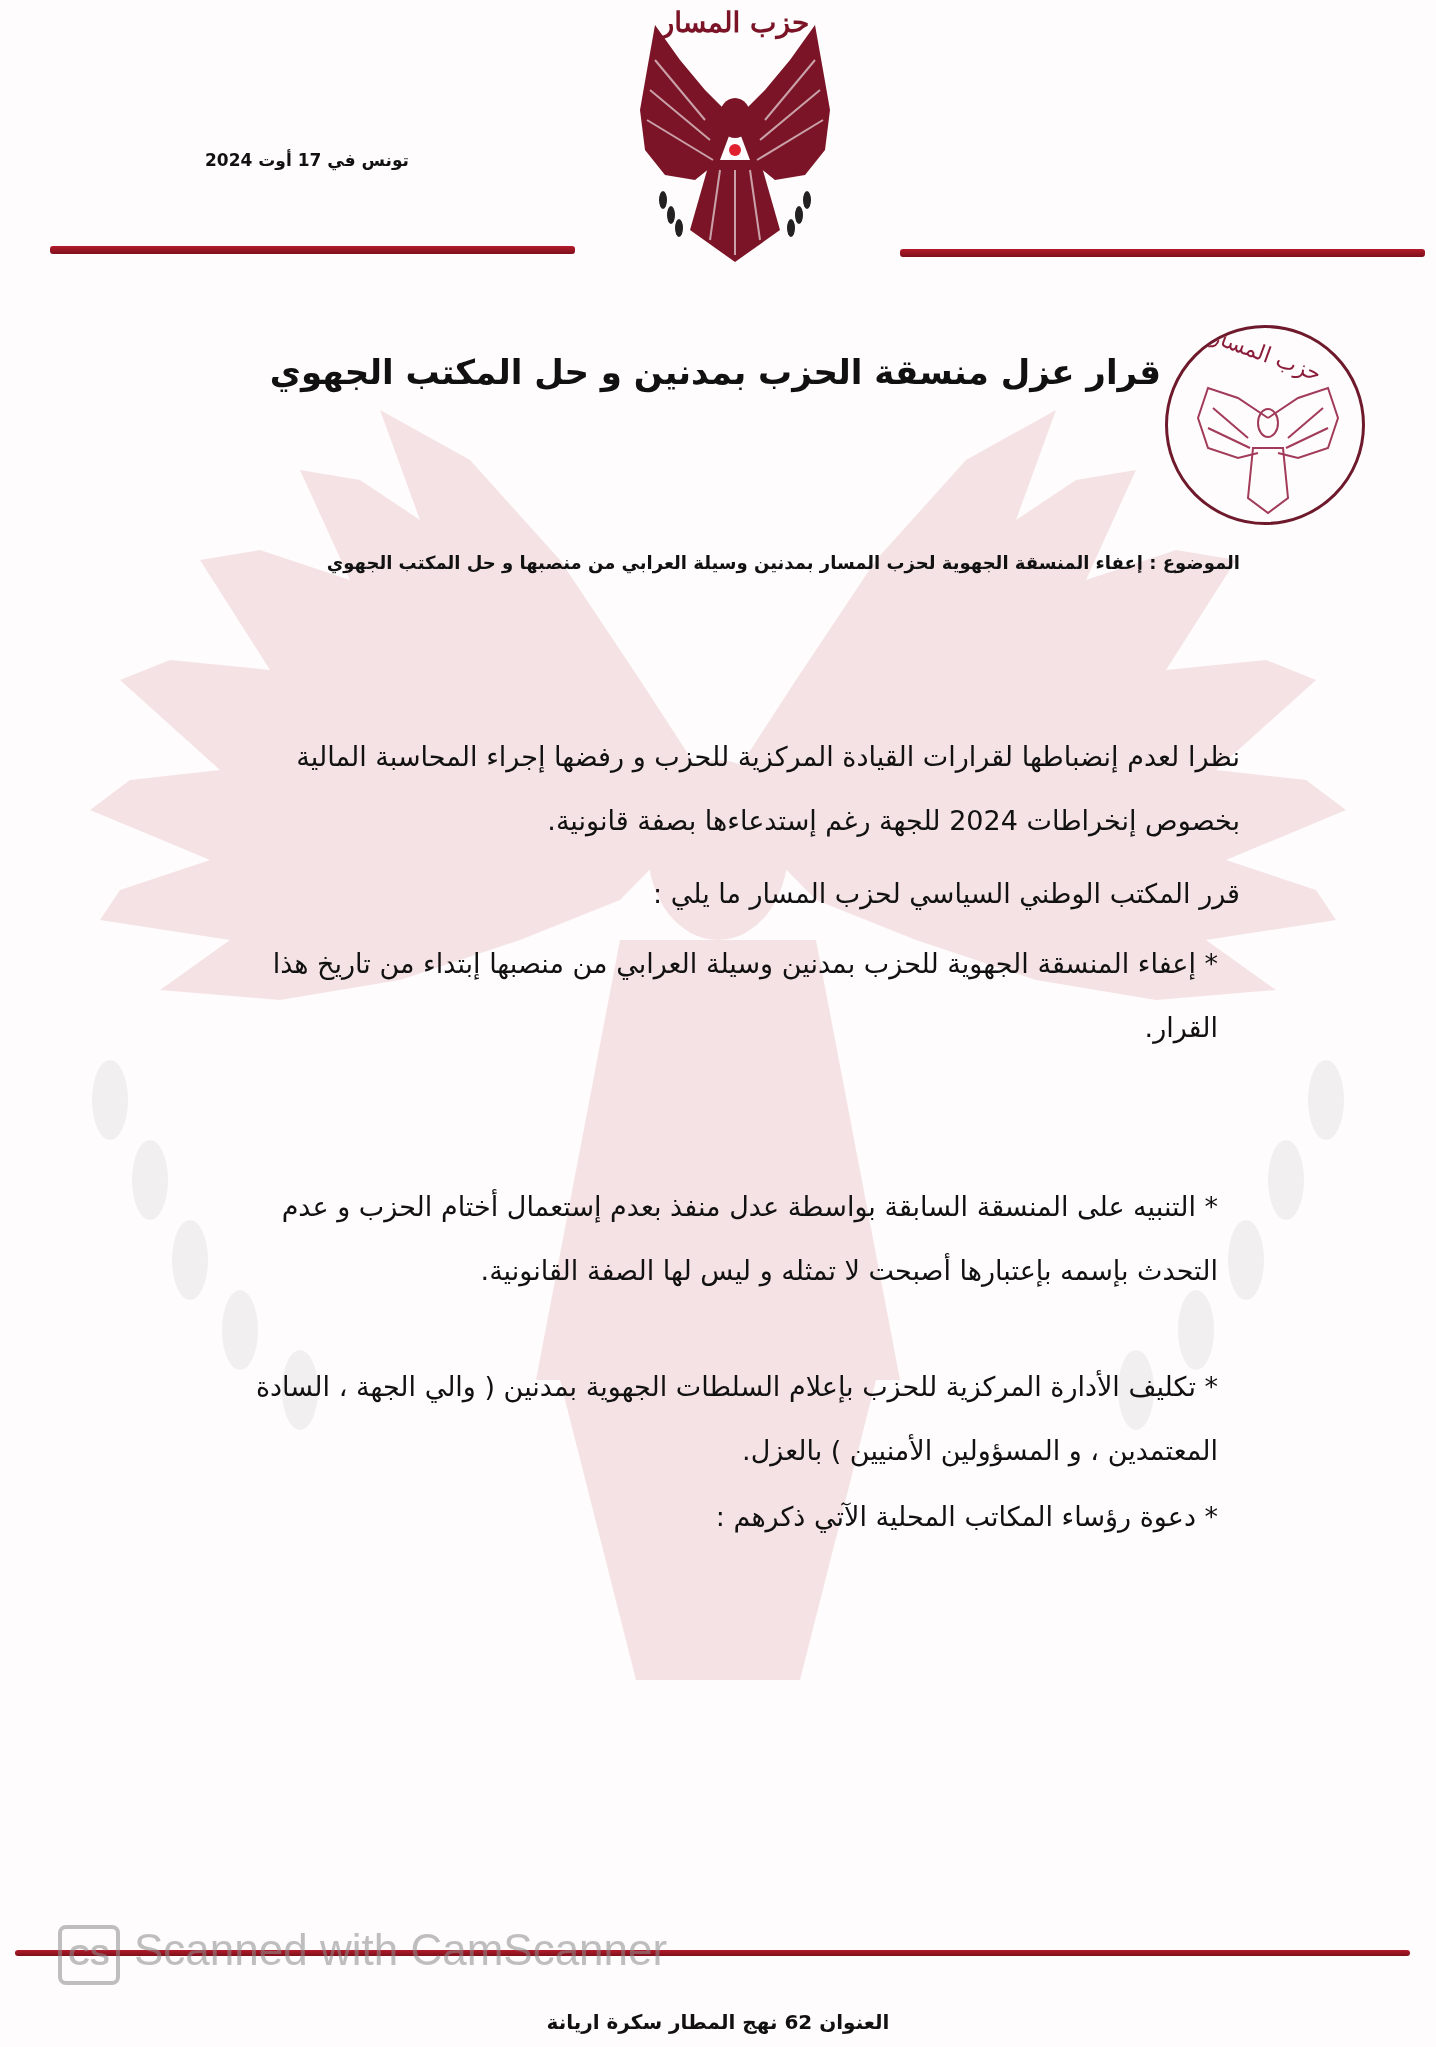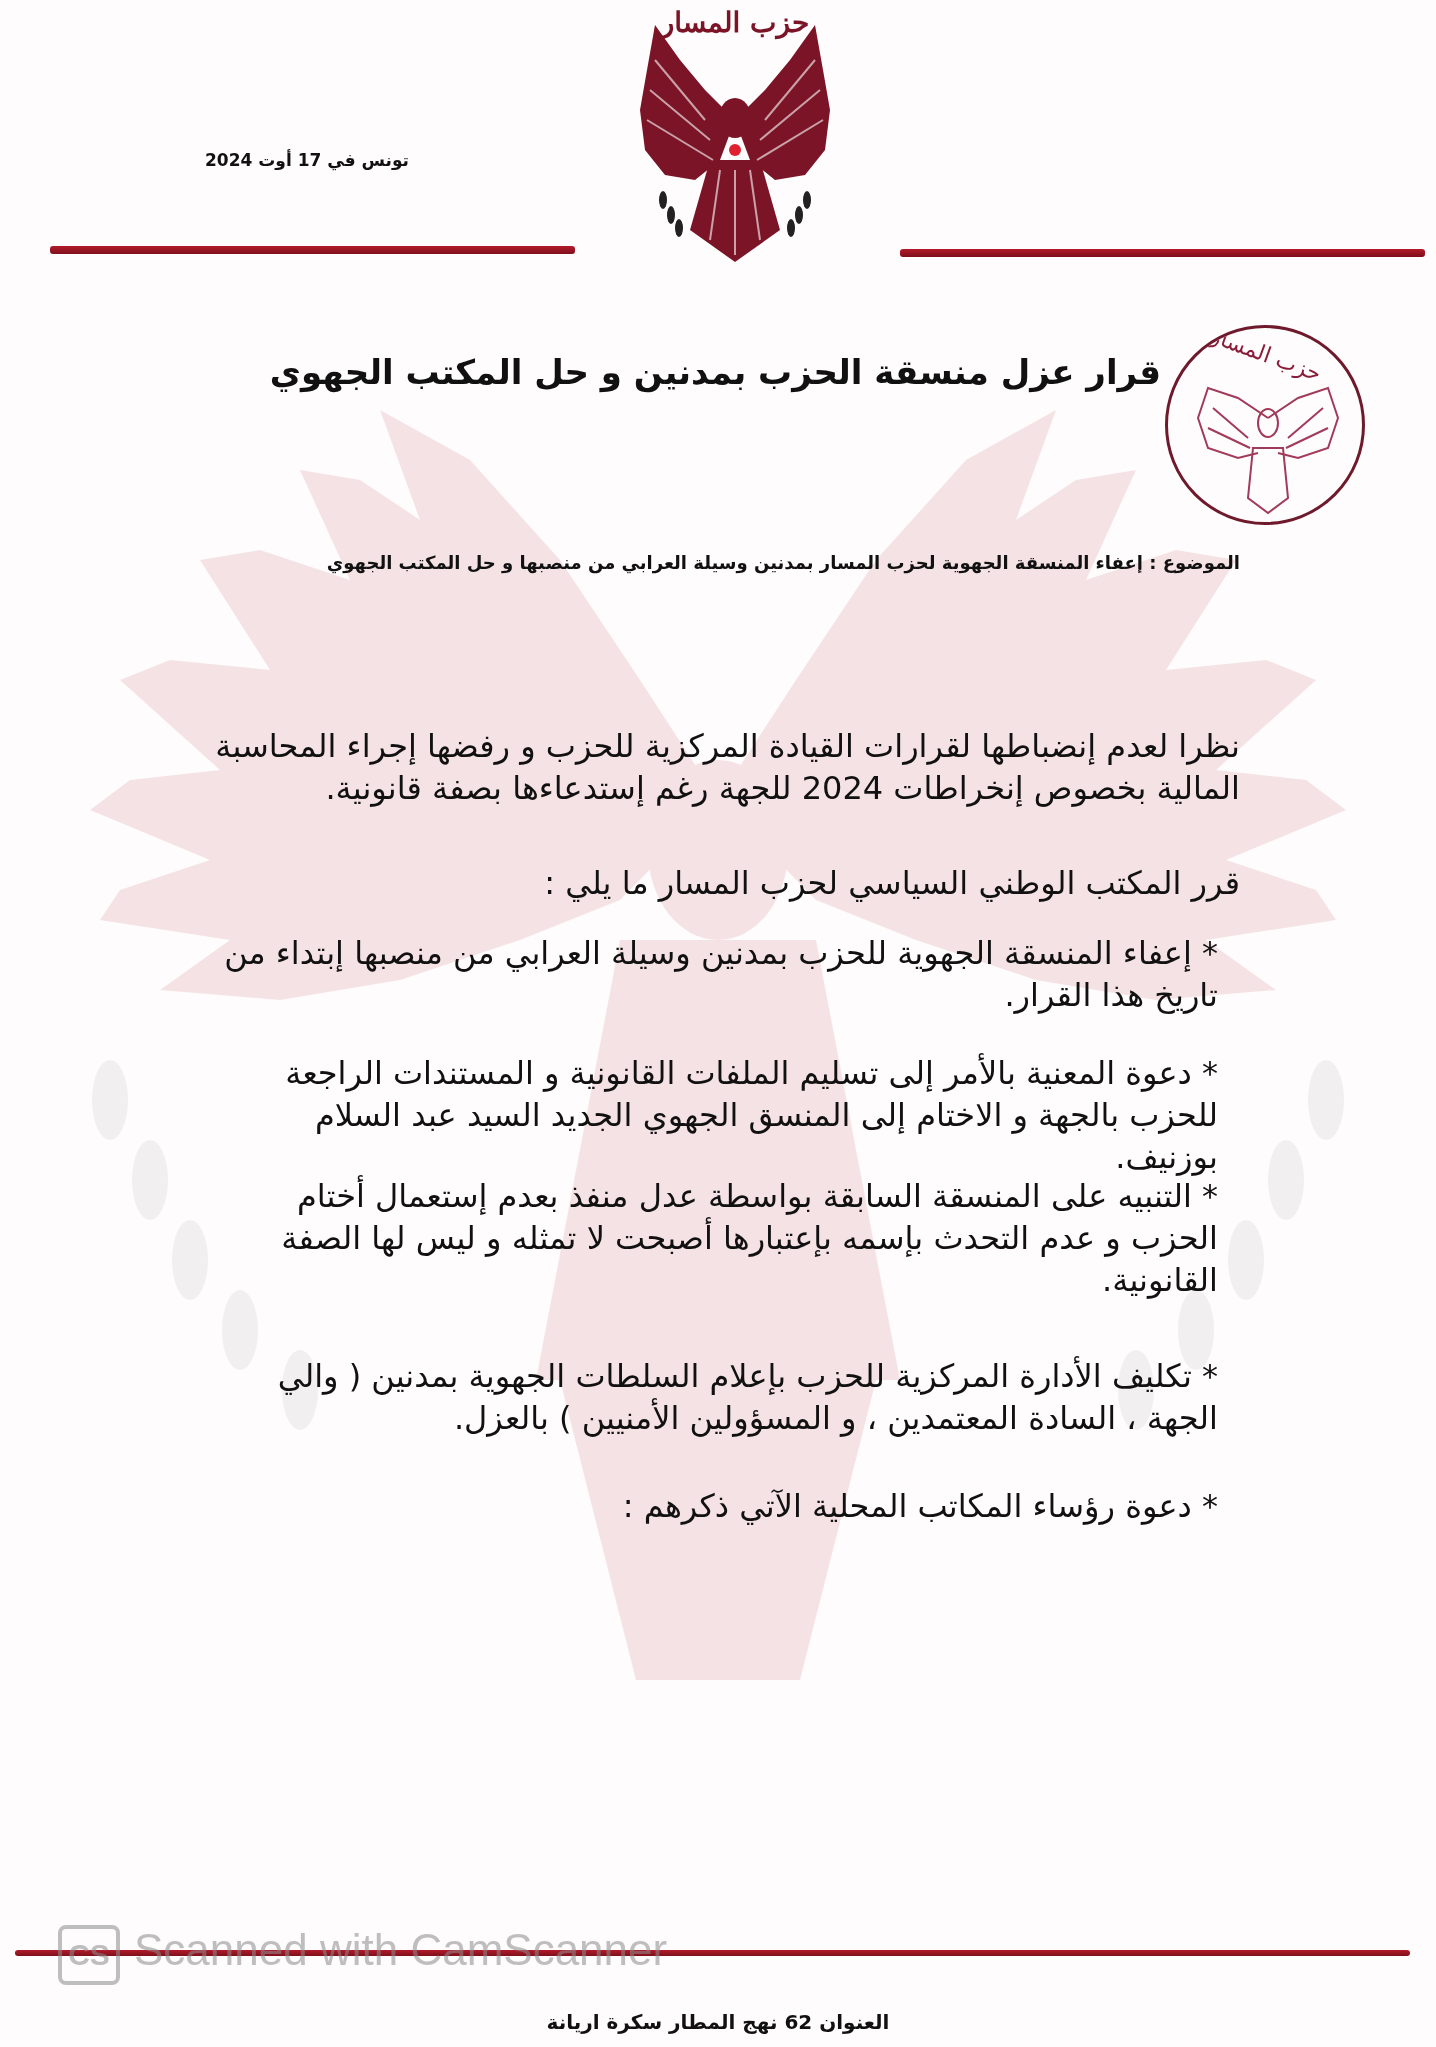--- a/index.html
+++ b/index.html
@@ -21,21 +21,21 @@
     .rule-right { left: 900px; top: 249px; width: 525px; }
     .rule-footer { left: 15px; top: 1950px; width: 1395px; height: 6px; }
 
     .stamp { position: absolute; left: 1165px; top: 325px; width: 200px; height: 200px; border: 3px solid #6e1a2c; border-radius: 50%; z-index: 2; overflow: hidden; }
     .stamp-text { position: absolute; left: 40px; top: 14px; font-size: 22px; color: #8a1d3a; transform: rotate(20deg); font-family: "DejaVu Serif", serif; }
 
     .doc-title { position: absolute; right: 275px; top: 352px; font-size: 34px; font-weight: bold; direction: rtl; z-index: 3; letter-spacing: 0; }
 
     .content { position: absolute; left: 205px; width: 1035px; direction: rtl; text-align: right; z-index: 3; }
     .subject { top: 540px; font-size: 18px; font-weight: bold; line-height: 46px; }
-    .para { font-size: 32px; line-height: 42px; }
+    .para { font-size: 27px; line-height: 64px; }
     .p1 { top: 725px; }
     .p2 { top: 862px; }
     .b1 { top: 932px; padding-right: 0; }
     .b2 { top: 1052px; }
     .b3 { top: 1175px; }
     .b4 { top: 1355px; }
     .b5 { top: 1485px; }
     .n1 { top: 1565px; }
     .indent { padding-right: 22px; }
     .bold { font-weight: bold; }
@@ -128,21 +128,20 @@
   </div>
 
   <h1 class="doc-title">قرار عزل منسقة الحزب بمدنين و حل المكتب الجهوي</h1>
 
   <div class="content subject">الموضوع : إعفاء المنسقة الجهوية لحزب المسار بمدنين  وسيلة العرابي من منصبها و حل المكتب الجهوي</div>
 
   <p class="content para p1">نظرا لعدم إنضباطها لقرارات القيادة المركزية للحزب و رفضها إجراء المحاسبة المالية بخصوص إنخراطات 2024 للجهة رغم إستدعاءها بصفة قانونية.</p>
   <p class="content para p2">قرر المكتب الوطني السياسي لحزب المسار ما يلي :</p>
 
   <p class="content para b1 indent">* إعفاء المنسقة الجهوية للحزب بمدنين وسيلة العرابي من منصبها إبتداء من تاريخ هذا القرار.</p>
-  <p class="content para b2 indent">* دعوة المعنية بالأمر إلى تسليم الملفات القانونية و المستندات الراجعة للحزب بالجهة و الاختام إلى المنسق الجهوي الجديد السيد عبد السلام بوزنيف.</p>
   <p class="content para b3 indent">* التنبيه على المنسقة السابقة بواسطة عدل منفذ بعدم إستعمال أختام الحزب و عدم التحدث بإسمه بإعتبارها أصبحت لا تمثله و ليس لها الصفة القانونية.</p>
   <p class="content para b4 indent">* تكليف الأدارة المركزية للحزب بإعلام السلطات الجهوية بمدنين ( والي الجهة ، السادة المعتمدين ، و المسؤولين الأمنيين )  بالعزل.</p>
   <p class="content para b5 indent">* دعوة رؤساء المكاتب المحلية الآتي ذكرهم :</p>
 
 
   <div class="camscanner">
     <div class="cs-icon">CS</div>
     <div class="cs-text">Scanned with CamScanner</div>
   </div>
 

